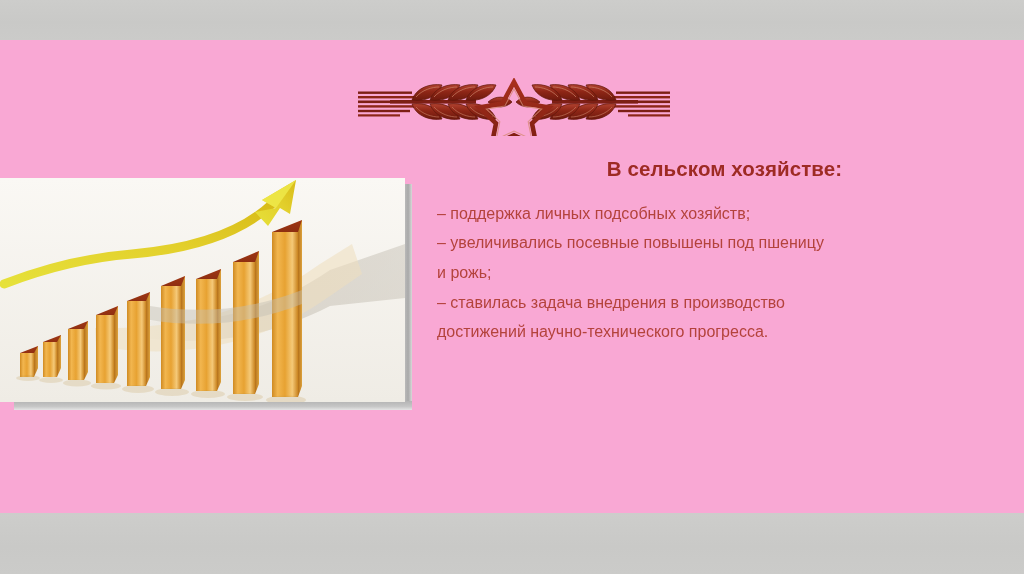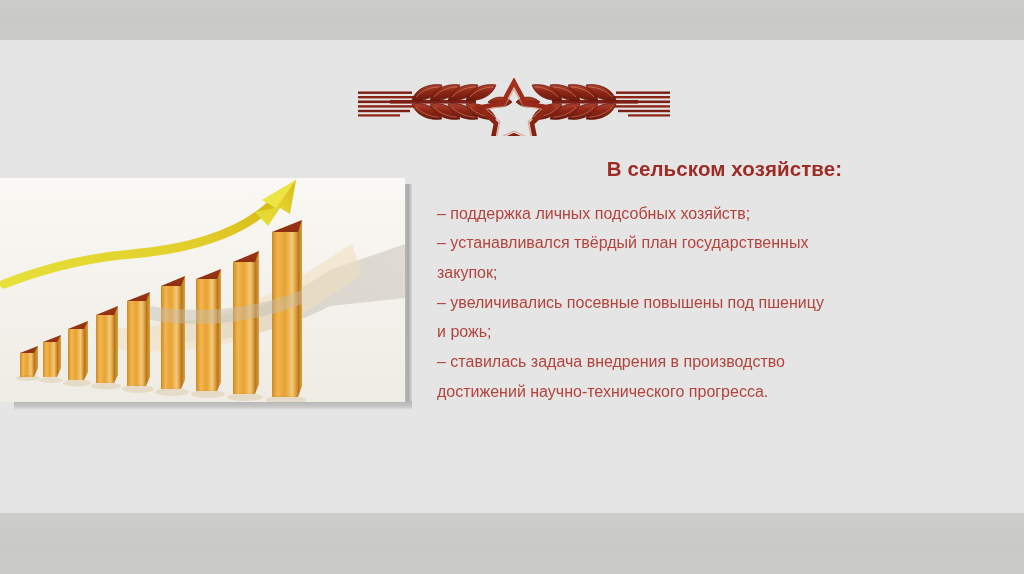--- a/index.html
+++ b/index.html
@@ -5,21 +5,21 @@
   html,body{margin:0;padding:0;}
   body{
     width:1024px;height:574px;
     background:#ffffff;
     font-family:"Liberation Sans", sans-serif;
     overflow:hidden;
     position:relative;
   }
   .slide{
     position:absolute;inset:0;
-    background:#e5e5e5;
+    background:#f9a8d4;
     text-decoration:underline;
   }
   .band{
     position:absolute;left:0;width:1024px;
     background:linear-gradient(180deg,#cdcdcb 0%,#c9c9c7 55%,#cbcbc9 100%);
   }
   .band-top{top:0;height:40px;}
   .band-bottom{top:513px;height:61px;}
 
   
@@ -280,22 +280,20 @@
           <ellipse cx="286" cy="222" rx="20" ry="4.5"></ellipse>
         </g>
       </svg>
     </div>
   </div>
 
   <div class="content">
     <div class="heading">В сельском хозяйстве:</div>
     <ul class="bullets">
       <li>– поддержка личных подсобных хозяйств;</li>
-      <li>– устанавливался твёрдый план государственных
-закупок;</li>
       <li>– увеличивались посевные повышены под пшеницу
 и рожь;</li>
       <li>– ставилась задача внедрения в производство
 достижений научно-технического прогресса.</li>
     </ul>
   </div>
 
 </div>
 
 </body></html>

